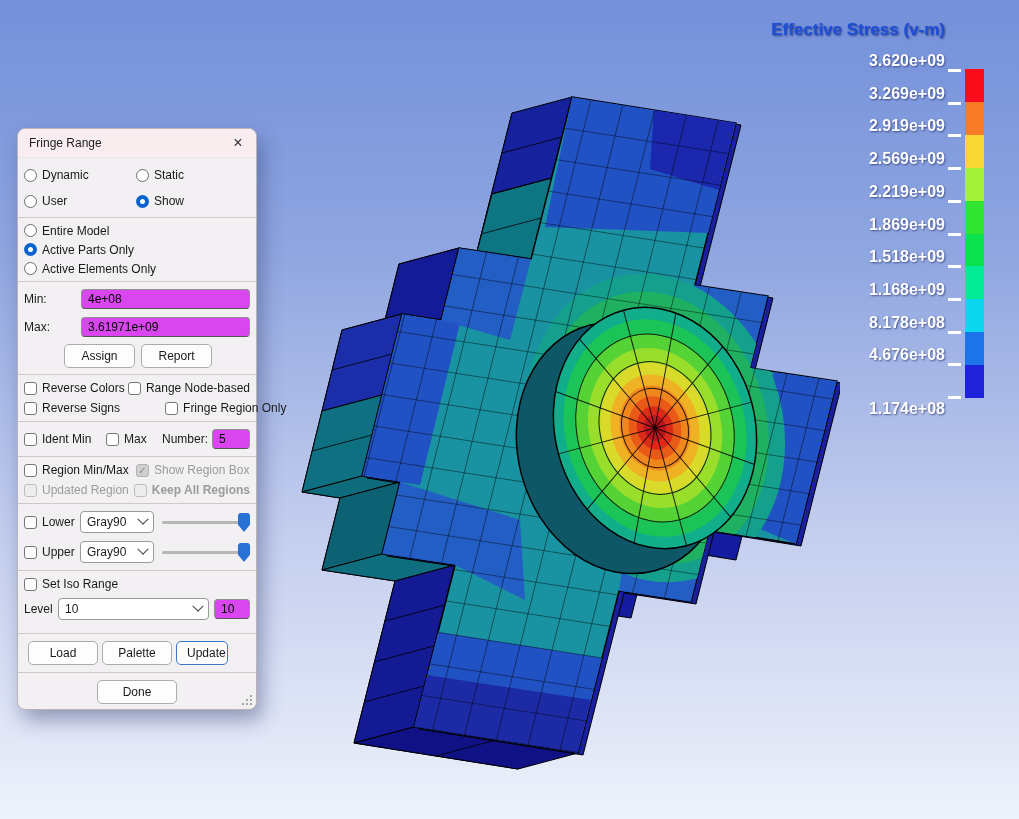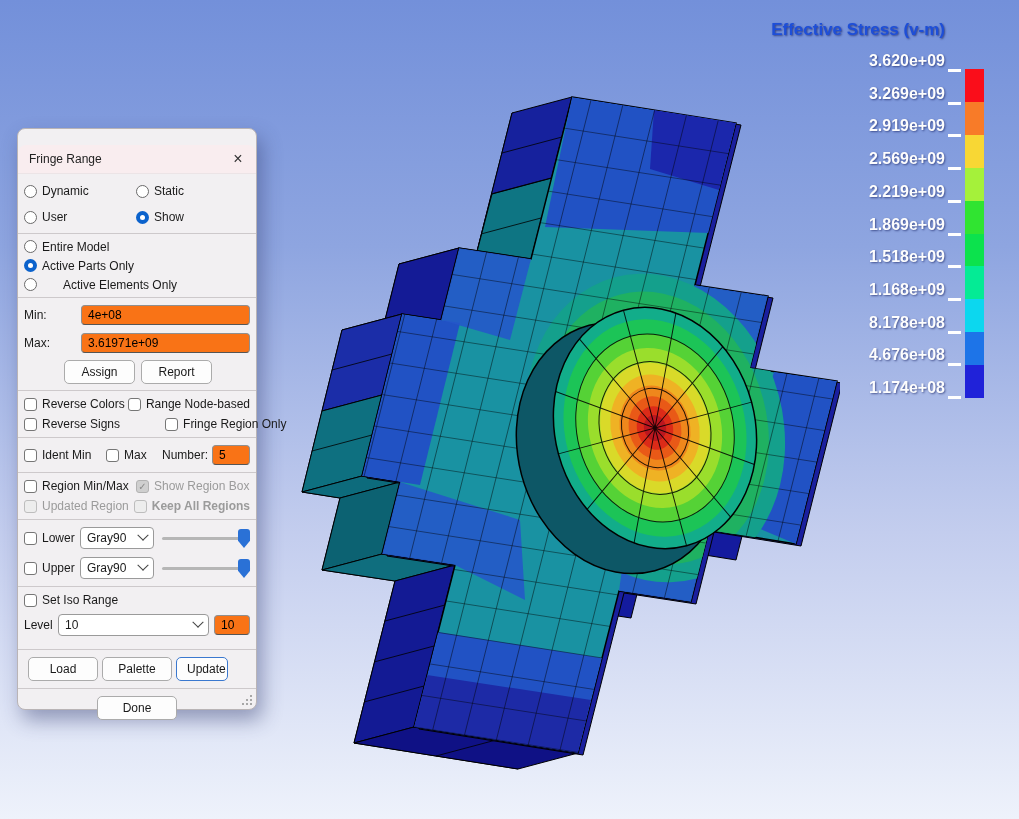--- a/index.html
+++ b/index.html
@@ -4,38 +4,38 @@
 <style>
   html,body{margin:0;padding:0;}
   body{width:1019px;height:819px;overflow:hidden;position:relative;
        font-family:"Liberation Sans",sans-serif;
        background:linear-gradient(180deg,#7390da 0%,#8ea5e0 30%,#c3cdee 65%,#eef2fb 100%);}
   
   .win{position:absolute;left:17px;top:128px;width:238px;height:580px;background:#f2f0f2;
        border:1px solid #b9b4b6;border-radius:8px;box-shadow:5px 10px 20px rgba(50,60,110,.45);
        font-size:12px;color:#1a1a1a;}
   .titlebar{height:28px;background:#f9edef;border-radius:8px 8px 0 0;display:flex;align-items:center;
-       padding:0 8px 0 11px;border-bottom:1px solid #ece4e6;margin-top:16px;}
+       padding:0 8px 0 11px;border-bottom:1px solid #ece4e6;}
   .titlebar .t{flex:1;font-size:12px;color:#222;}
   .closex{width:20px;height:20px;display:flex;align-items:center;justify-content:center;
        font-size:16px;color:#333;cursor:default;}
   .body{padding:4px 0 0 0;}
   .row{display:flex;align-items:center;padding:0 6px;}
   .sep{border-top:1px solid #cdc9cb;margin:3px 0;}
   .radio{width:13px;height:13px;border:1px solid #6a6a6a;border-radius:50%;background:#fff;
        margin-right:5px;flex:none;box-sizing:border-box;}
   .radio.on{border:none;background:#0b62cc;position:relative;}
   .radio.on::after{content:"";position:absolute;left:4px;top:4px;width:5px;height:5px;border-radius:50%;background:#fff;}
   .cb{width:13px;height:13px;border:1px solid #767676;border-radius:3px;background:#fff;margin-right:5px;
        flex:none;box-sizing:border-box;font-size:10px;line-height:11px;text-align:center;color:#888;}
   .cb.dis{border-color:#bdbdbd;background:#ededed;}
   .cb.dis.on{background:#cfcfcf;border-color:#b2b2b2;color:#8a8a8a;}
   .lbl{white-space:nowrap;}
   .dis-t{color:#9b9b9b;}
-  .txt{height:20px;border:1px solid #8f8f8f;border-bottom-color:#555;border-radius:4px;background:#f97316;
+  .txt{height:20px;border:1px solid #8f8f8f;border-bottom-color:#555;border-radius:4px;background:#d946ef;
        font:12px "Liberation Sans",sans-serif;padding:0 6px;box-sizing:border-box;}
   .btn{height:24px;background:#fdfdfd;border:1px solid #ababab;border-radius:5px;
        font:12px "Liberation Sans",sans-serif;color:#1a1a1a;padding:0 10px;}
   .btn.accent{border:1.5px solid #3a78cf;}
   .combo{height:22px;border:1px solid #9a9a9a;border-radius:4px;background:#fff;display:flex;
        align-items:center;padding:0 6px;box-sizing:border-box;}
   .combo .cv{flex:1;white-space:nowrap;overflow:hidden;}
   .chev{width:7px;height:7px;border-right:1.4px solid #444;border-bottom:1.4px solid #444;
        transform:rotate(45deg) translate(-2px,-2px);flex:none;}
   .slider{position:relative;flex:1;height:20px;margin-left:8px;}
@@ -155,21 +155,21 @@
     <div class="lg-row" style="top: 213.5px;">1.869e+09</div>
     <div class="lg-tick" style="top: 232.5px;"></div>
     <div class="lg-row" style="top: 246.2px;">1.518e+09</div>
     <div class="lg-tick" style="top: 265.2px;"></div>
     <div class="lg-row" style="top: 278.9px;">1.168e+09</div>
     <div class="lg-tick" style="top: 297.9px;"></div>
     <div class="lg-row" style="top: 311.6px;">8.178e+08</div>
     <div class="lg-tick" style="top: 330.6px;"></div>
     <div class="lg-row" style="top: 344.3px;">4.676e+08</div>
     <div class="lg-tick" style="top: 363.3px;"></div>
-    <div class="lg-row" style="top: 377px; text-align: right;">1.174e+08</div>
+    <div class="lg-row" style="top: 398px; text-align: right;">1.174e+08</div>
     <div class="lg-tick" style="top: 396px;"></div>
   </div>
 <div id="legend-bar">
     <div class="lg-seg" style="background: rgb(250, 13, 26);"></div>
     <div class="lg-seg" style="background: rgb(248, 123, 40);"></div>
     <div class="lg-seg" style="background: rgb(248, 215, 52);"></div>
     <div class="lg-seg" style="background: rgb(165, 241, 58);"></div>
     <div class="lg-seg" style="background: rgb(48, 228, 49);"></div>
     <div class="lg-seg" style="background: rgb(12, 226, 77);"></div>
     <div class="lg-seg" style="background: rgb(4, 235, 149);"></div>
@@ -206,21 +206,21 @@
     </div>
     <div class="sep"></div>
     <div class="row" style="height:19px;">
       <span class="radio"></span>
       <span class="lbl">Entire Model</span>
       </div>
     <div class="row" style="height:19px;">
       <span class="radio on"></span>
       <span class="lbl">Active Parts Only</span>
       </div>
-    <div class="row" style="height:19px;gap:21px;">
+    <div class="row" style="height:19px;">
       <span class="radio"></span>
       <span class="lbl">Active Elements Only</span>
       </div>
     <div class="sep"></div>
     <div class="row" style="height:28px;">
       <span class="lbl" style="width:58px;">Min:</span>
       <input class="txt" style="flex: 1 1 0%;" value="4e+08">
     </div>
     <div class="row" style="height:28px;">
       <span class="lbl" style="width:58px;">Max:</span>

